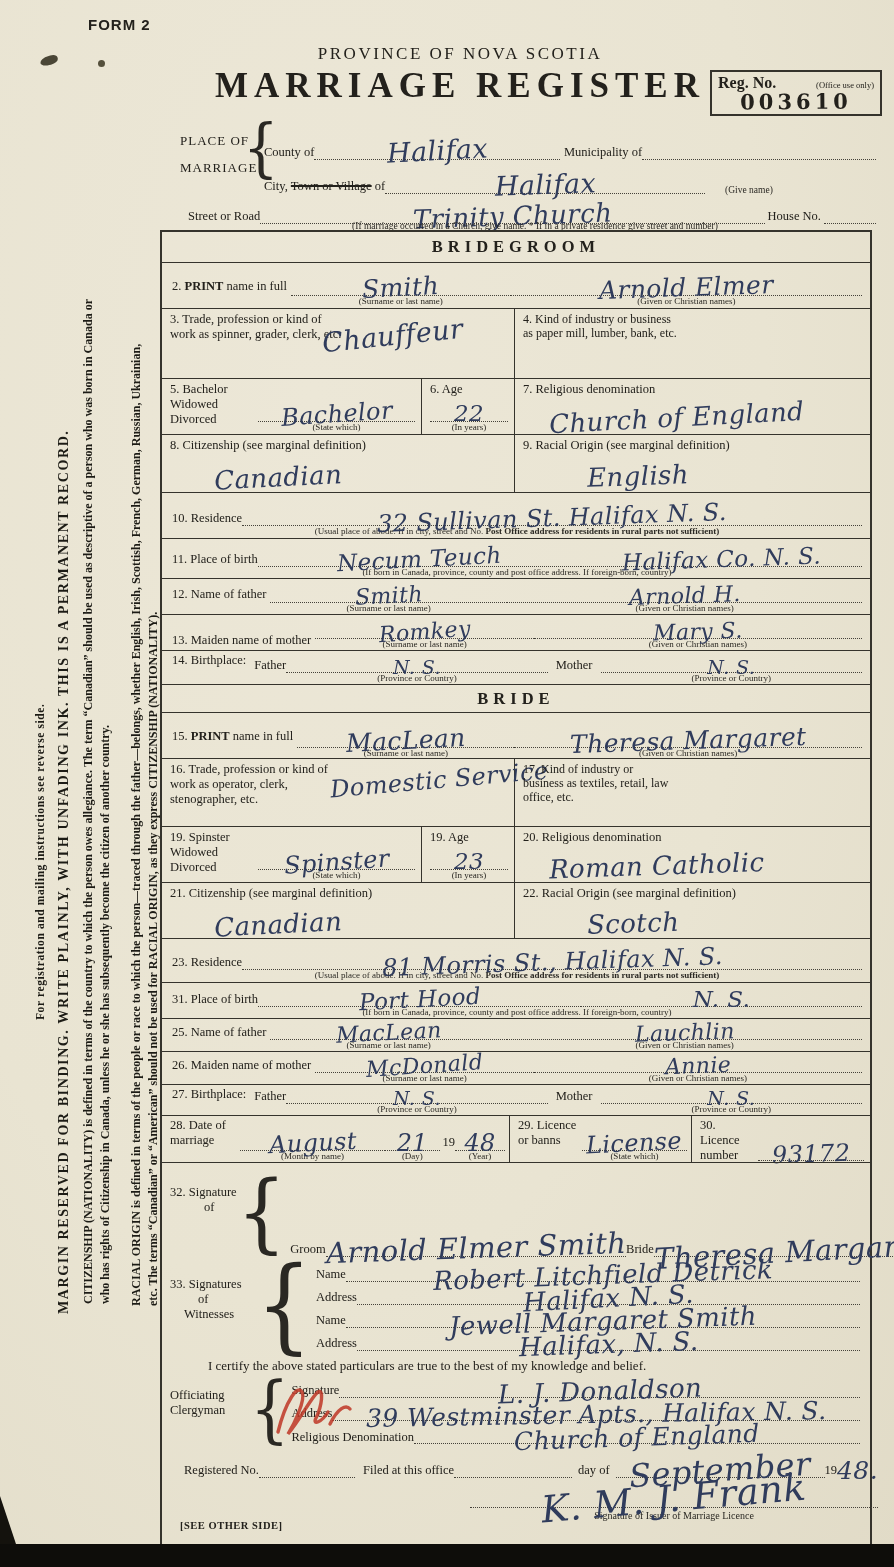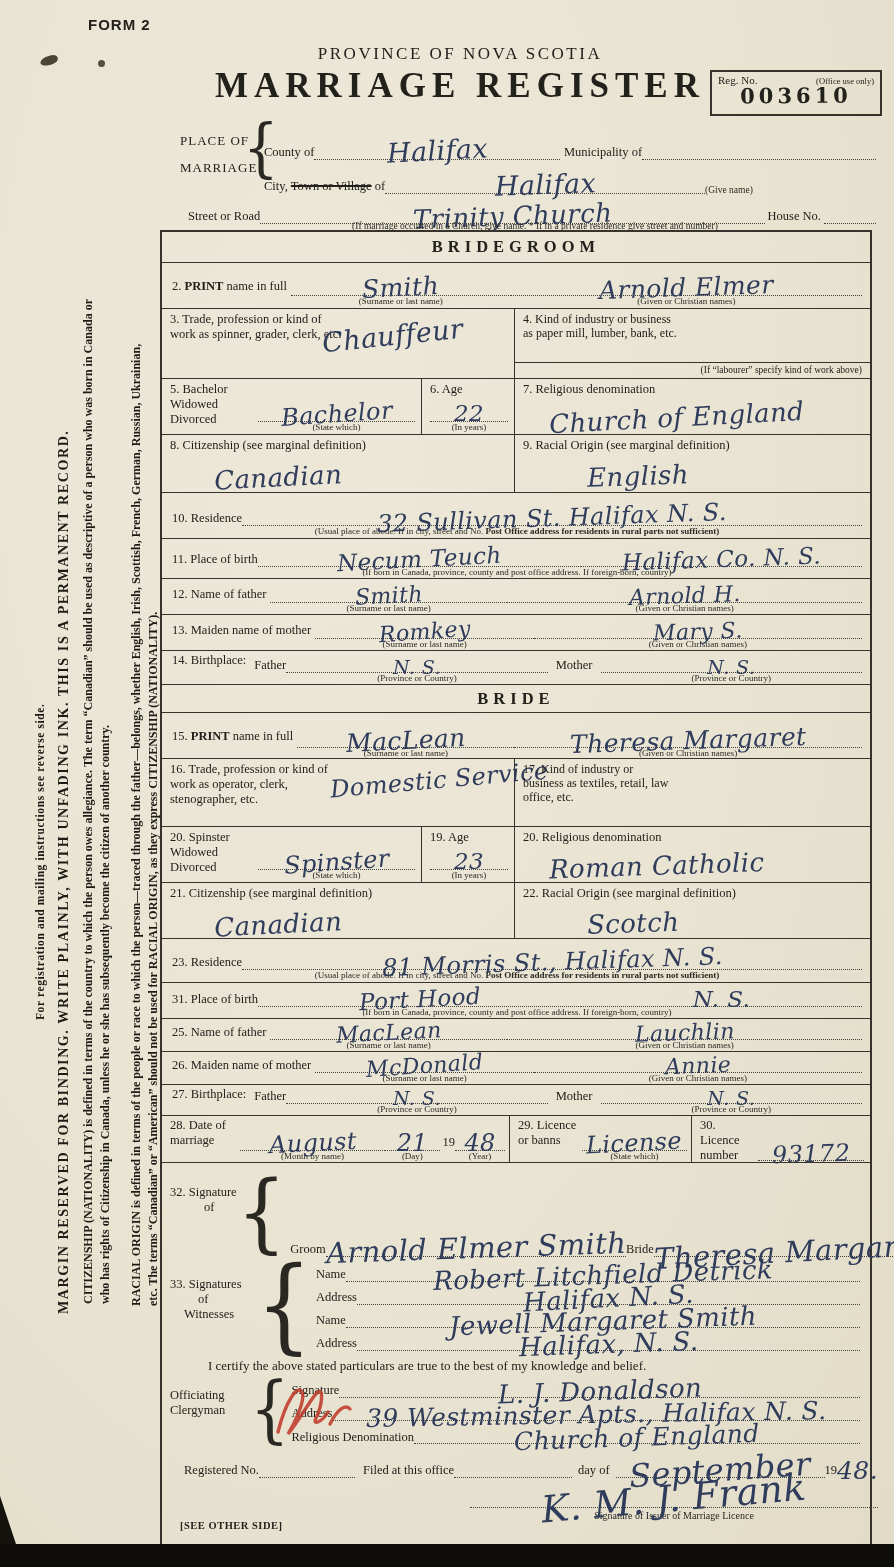--- a/index.html
+++ b/index.html
@@ -38,21 +38,21 @@
   <div class="vtext" style="left:34px;top:632px;height:388px;font-size:11.5px;letter-spacing:.6px">For registration and mailing instructions see reverse side.</div>
   <div class="vtext" style="left:56px;top:416px;height:898px;font-size:14px;letter-spacing:1.6px">MARGIN RESERVED FOR BINDING.  WRITE PLAINLY, WITH UNFADING INK.  THIS IS A PERMANENT RECORD.</div>
   <div class="vtext" style="left:80px;top:286px;height:1018px;width:40px;font-size:12px;line-height:17px">CITIZENSHIP (NATIONALITY) is defined in terms of the country to which the person owes allegiance.  The term “Canadian” should be used as descriptive of a person who was born in Canada or who has rights of Citizenship in Canada, unless he or she has subsequently become the citizen of another country.</div>
   <div class="vtext" style="left:128px;top:328px;height:978px;width:40px;font-size:12px;line-height:17px">RACIAL ORIGIN is defined in terms of the people or race to which the person—traced through the father—belongs, whether English, Irish, Scottish, French, German, Russian, Ukrainian, etc.  The terms “Canadian” or “American” should not be used for RACIAL ORIGIN, as they express CITIZENSHIP (NATIONALITY).</div>
 
   <div class="abs" style="left:88px;top:16px;font-family:'Liberation Sans',sans-serif;font-weight:bold;font-size:15px;letter-spacing:1px">FORM 2</div>
   <div class="abs" style="left:120px;top:66px;width:680px;text-align:center;font-size:35px;font-weight:bold;letter-spacing:6px">MARRIAGE REGISTER</div>
   <div class="abs" style="left:120px;top:44px;width:680px;text-align:center;font-size:17px;letter-spacing:2.5px">PROVINCE OF NOVA SCOTIA</div>
   <div class="abs" style="left:710px;top:70px;width:172px;height:46px;border:2px solid #35332c;padding:2px 6px">
     <div style="display:flex;justify-content:space-between;align-items:baseline">
-      <span style="font-size:11px;font-weight:normal">Reg. No.</span>
+      <span style="font-size:16px;font-weight:bold">Reg. No.</span>
       <span style="font-size:8.5px">(Office use only)</span>
     </div>
     <div style="text-align:center;font-family:'DejaVu Serif',serif;font-size:21px;font-weight:bold;letter-spacing:4px;margin-top:-3px;transform:rotate(-.5deg)">003610</div>
   </div>
 
   <div class="abs" style="left:180px;top:133px;font-size:13px;letter-spacing:1px">
     <div>PLACE OF</div>
     <div style="margin-top:11px">MARRIAGE</div>
   </div>
   <div class="abs brace" style="left:243px;top:120px;font-size:56px;transform:scaleY(1.15)">{</div>
@@ -66,21 +66,21 @@
     <div class="fill"></div>
   </div>
 
   <div class="abs row" style="left:264px;top:164px;width:612px;height:30px">
     <span class="lbl nowrap">City,</span>
     <span class="lbl nowrap struck" style="margin:0 3px">Town or Village</span>
     <span class="lbl nowrap">of</span>
     <div class="fill" style="flex:0 0 320px">
         <span class="hw" style="font-size:27px;margin-bottom:-4px;transform:rotate(-2deg)">Halifax</span>
       </div>
-    <span class="note" style="align-self:flex-end;margin:0 0 -2px 0;font-size:9.5px">(Give name)</span>
+    <span class="note" style="align-self:flex-end;margin:0 0 -2px 20px;font-size:9.5px">(Give name)</span>
     <div style="flex:1"></div>
   </div>
 
   <div class="abs row" style="left:188px;top:198px;width:688px;height:26px">
     <span class="lbl nowrap">Street or Road</span>
     <div class="fill">
         <span class="hw" style="font-size:26px;margin-bottom:-4px;transform:rotate(-2deg)">Trinity Church</span>
       </div>
     <span class="lbl nowrap" style="margin:0 3px">House No.</span>
     <div class="fill" style="flex:0 0 52px"></div>
@@ -107,21 +107,20 @@
       </div>
     </div>
 
     <div class="split" style="height:70px">
       <div class="cell" style="width:353px">
         <div class="lbl" style="width:172px">3. Trade, profession or kind of work as spinner, grader, clerk, etc.</div>
         <span class="hw abs" style="left:160px;top:16px;font-size:27px;transform:rotate(-6deg)">Chauffeur</span>
       </div>
       <div class="cell" style="flex:1">
         <div class="lbl" style="width:158px;font-size:12px">4. Kind of industry or business as paper mill, lumber, bank, etc.</div>
-        <div class="bnote"><span>(If “labourer” specify kind of work above)</span></div>
       </div>
     </div>
 
     <div class="split" style="height:56px">
       <div class="cell" style="width:260px;display:flex">
         <div class="lbl prelines" style="width:88px">5. Bachelor
 Widowed
 Divorced</div>
         <div class="fg" style="flex:1;margin-top:14px">
           <div class="fill">
@@ -187,21 +186,21 @@
       </div>
       <div class="fg" style="flex:1.5">
         <div class="fill">
             <span class="hw" style="font-size:22px;margin-bottom:-4px;transform:rotate(-2deg)">Arnold H.</span>
           </div>
         <div class="note">(Given or Christian names)</div>
       </div>
     </div>
 
     <div style="height:36px;display:flex;padding:2px 8px 1px 10px">
-      <span class="lbl nowrap" style="align-self:flex-end;padding-bottom:11px">13. Maiden name of mother</span>
+      <span class="lbl nowrap" style="align-self:flex-end;padding-bottom:1px">13. Maiden name of mother</span>
       <div class="fg" style="flex:1;margin-left:4px">
         <div class="fill">
             <span class="hw" style="font-size:22px;margin-bottom:-4px;transform:rotate(-4deg)">Romkey</span>
           </div>
         <div class="note">(Surname or last name)</div>
       </div>
       <div class="fg" style="flex:1.5">
         <div class="fill">
             <span class="hw" style="font-size:22px;margin-bottom:-4px;transform:rotate(-2deg)">Mary S.</span>
           </div>
@@ -251,21 +250,21 @@
         <span class="hw abs prelines" style="left:168px;top:8px;font-size:24px;line-height:1.15;transform:rotate(-5deg)">Domestic
 Service</span>
       </div>
       <div class="cell" style="flex:1">
         <div class="lbl" style="width:150px;font-size:12px">17. Kind of industry or business as textiles, retail, law office, etc.</div>
       </div>
     </div>
 
     <div class="split" style="height:56px">
       <div class="cell" style="width:260px;display:flex">
-        <div class="lbl prelines" style="width:88px">20. Spinster
+        <div class="lbl prelines" style="width:88px">19. Spinster
 Widowed
 Divorced</div>
         <div class="fg" style="flex:1;margin-top:14px">
           <div class="fill">
               <span class="hw" style="font-size:24px;margin-bottom:-4px;transform:rotate(-4deg)">Spinster</span>
             </div>
           <div class="note">(State which)</div>
         </div>
       </div>
       <div class="cell" style="width:93px;display:flex;flex-direction:column">

